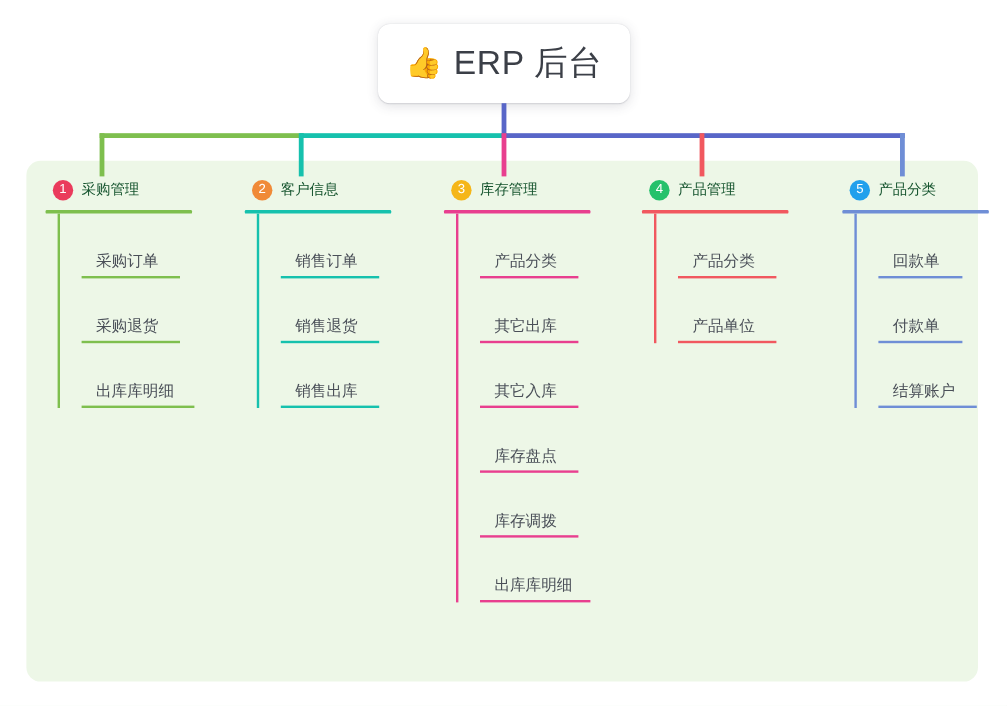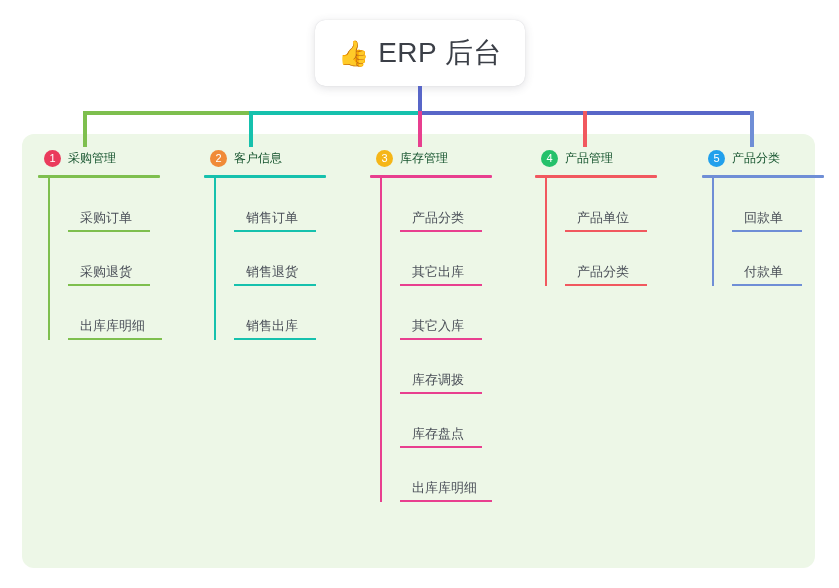--- a/index.html
+++ b/index.html
@@ -154,62 +154,66 @@
         </div>
         <div class="sub-item">
           <span class="sub-label">其它出库</span>
           <div class="sub-rule" style="width: 82px; background: rgb(232, 63, 143);"></div>
         </div>
         <div class="sub-item">
           <span class="sub-label">其它入库</span>
           <div class="sub-rule" style="width: 82px; background: rgb(232, 63, 143);"></div>
         </div>
         <div class="sub-item">
+          <span class="sub-label">库存盘点</span>
+          <div class="sub-rule" style="width: 82px; background: rgb(232, 63, 143);"></div>
+        </div>
+        <div class="sub-item">
           <span class="sub-label">库存调拨</span>
-          <div class="sub-rule" style="width: 82px; background: rgb(232, 63, 143);"></div>
-        </div>
-        <div class="sub-item">
-          <span class="sub-label">库存盘点</span>
           <div class="sub-rule" style="width: 82px; background: rgb(232, 63, 143);"></div>
         </div>
         <div class="sub-item">
           <span class="sub-label">出库库明细</span>
           <div class="sub-rule" style="width: 92px; background: rgb(232, 63, 143);"></div>
         </div>
       </div>
     </div>
     <div class="column" style="left: 535px;">
       <div class="col-head">
         <span class="badge" style="background: rgb(37, 193, 107);">4</span>
         <span class="col-title">产品管理</span>
       </div>
       <div class="head-rule" style="width: 122px; background: rgb(241, 88, 95);"></div>
       <div class="sub-wrap">
         <div class="trunk" style="background: rgb(241, 88, 95);"></div>
         <div class="sub-item">
+          <span class="sub-label">产品分类</span>
+          <div class="sub-rule" style="width: 82px; background: rgb(241, 88, 95);"></div>
+        </div>
+        <div class="sub-item">
           <span class="sub-label">产品单位</span>
           <div class="sub-rule" style="width: 82px; background: rgb(241, 88, 95);"></div>
         </div>
-        <div class="sub-item">
-          <span class="sub-label">产品分类</span>
-          <div class="sub-rule" style="width: 82px; background: rgb(241, 88, 95);"></div>
-        </div>
       </div>
     </div>
     <div class="column" style="left: 702px;">
       <div class="col-head">
         <span class="badge" style="background: rgb(33, 160, 236);">5</span>
         <span class="col-title">产品分类</span>
       </div>
       <div class="head-rule" style="width: 122px; background: rgb(111, 142, 214);"></div>
       <div class="sub-wrap">
         <div class="trunk" style="background: rgb(111, 142, 214);"></div>
         <div class="sub-item">
           <span class="sub-label">回款单</span>
           <div class="sub-rule" style="width: 70px; background: rgb(111, 142, 214);"></div>
         </div>
         <div class="sub-item">
           <span class="sub-label">付款单</span>
           <div class="sub-rule" style="width: 70px; background: rgb(111, 142, 214);"></div>
         </div>
+        <div class="sub-item">
+          <span class="sub-label">结算账户</span>
+          <div class="sub-rule" style="width: 82px; background: rgb(111, 142, 214);"></div>
+        </div>
       </div>
     </div>
   </div>
 
 </body></html>

